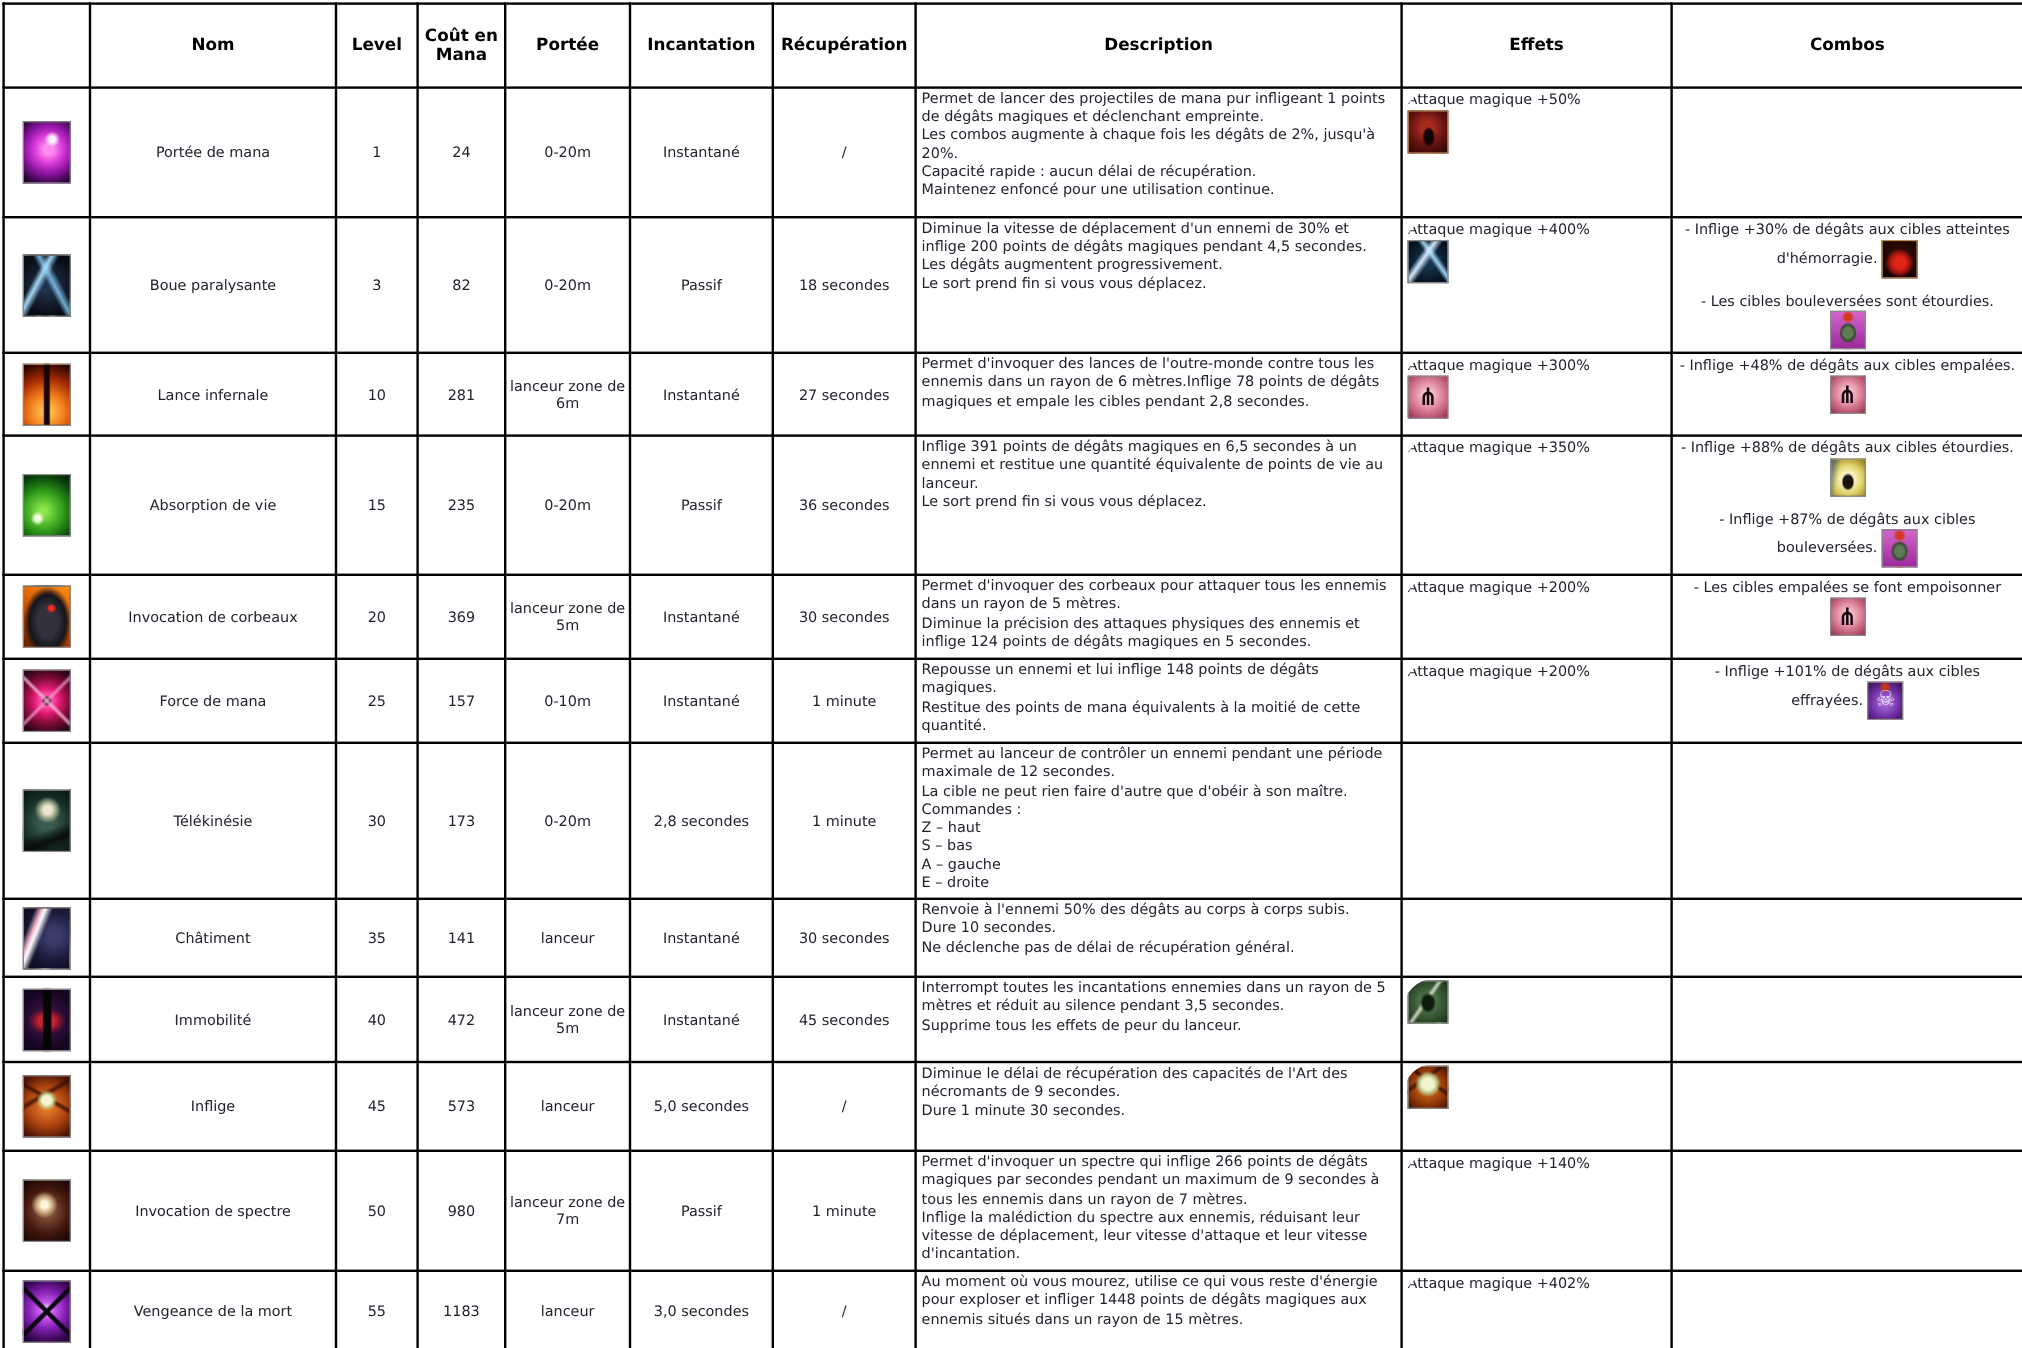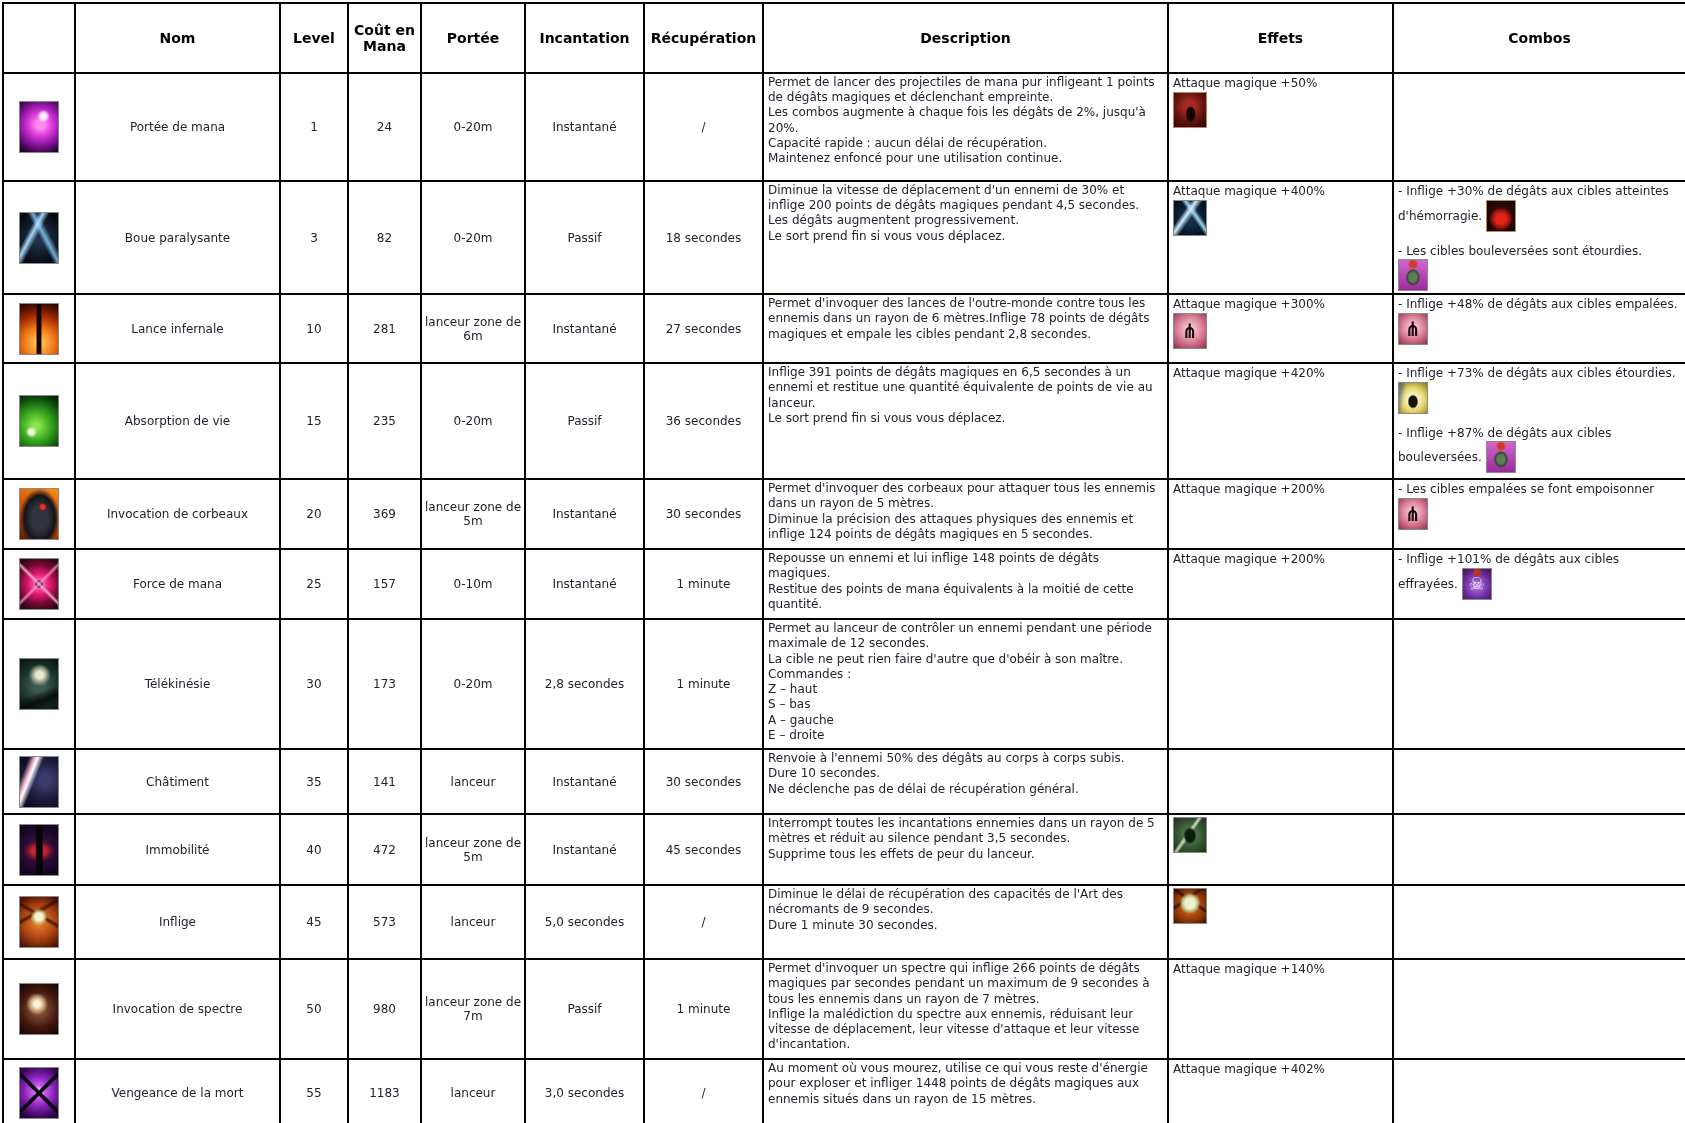--- a/index.html
+++ b/index.html
@@ -6,24 +6,24 @@
   body{font-family:"DejaVu Sans","Liberation Sans",sans-serif;color:#22222e;}
   .wrap{padding:2px;}
   table{border-collapse:collapse;table-layout:fixed;width:1683px;}
   th,td{border:2px solid #000;box-sizing:border-box;overflow:hidden;}
   th{font-size:14px;font-weight:bold;text-align:center;vertical-align:middle;color:#000;padding:2px;}
   thead tr{height:70px;}
   td{font-size:12px;}
   .c-center{text-align:center;vertical-align:middle;padding:2px;}
   .c-iconcell{text-align:center;vertical-align:middle;padding:2px;}
   .c-desc{vertical-align:top;text-align:left;padding:1px 4px;line-height:1.27;white-space:pre-line;}
-  .c-effects{vertical-align:top;text-align:left;padding:2px 4px;}
+  .c-effects{vertical-align:top;text-align:left;padding:2px 4px;border-radius:26px;}
   .c-effects [data-name="effect-text"]{margin-bottom:2px;}
   .c-combos{vertical-align:top;text-align:left;padding:2px 4px;line-height:1.3;}
-  .combo-item{margin-bottom:12px;}
+  .combo-item{margin-bottom:12px;text-align:center;}
   .combo-item:last-child{margin-bottom:0;}
   
   tbody tr:nth-of-type(1){height:108px;}
   tbody tr:nth-of-type(2){height:105px;}
   tbody tr:nth-of-type(3){height:69px;}
   tbody tr:nth-of-type(4){height:116px;}
   tbody tr:nth-of-type(5){height:70px;}
   tbody tr:nth-of-type(6){height:70px;}
   tbody tr:nth-of-type(7){height:130px;}
   tbody tr:nth-of-type(8){height:65px;}
@@ -212,24 +212,24 @@
     <td class="c-iconcell" data-name="spell-icon-cell"><span class="gicon big i-absorption-de-vie-spell-icon" data-name="absorption-de-vie-spell-icon"></span></td>
     <td class="c-center" data-name="spell-name">Absorption de vie</td>
     <td class="c-center" data-name="spell-level">15</td>
     <td class="c-center" data-name="spell-mana-cost">235</td>
     <td class="c-center" data-name="spell-range">0-20m</td>
     <td class="c-center" data-name="spell-cast-time">Passif</td>
     <td class="c-center" data-name="spell-cooldown">36 secondes</td>
     <td class="c-desc" data-name="spell-description">Inflige 391 points de dégâts magiques en 6,5 secondes à un ennemi et restitue une quantité équivalente de points de vie au lanceur.
 Le sort prend fin si vous vous déplacez.</td>
     <td class="c-effects" data-name="spell-effects-cell">
-            <div data-name="effect-text">Attaque magique +420%</div>
-          </td>
-    <td class="c-combos" data-name="spell-combos-cell">
-            <div class="combo-item" data-name="combo-item"><span data-name="combo-text">- Inflige +73% de dégâts aux cibles étourdies.</span> <span class="gicon tiny i-etourdissement-icon" data-name="etourdissement-icon"></span></div>
+            <div data-name="effect-text">Attaque magique +350%</div>
+          </td>
+    <td class="c-combos" data-name="spell-combos-cell">
+            <div class="combo-item" data-name="combo-item"><span data-name="combo-text">- Inflige +88% de dégâts aux cibles étourdies.</span> <span class="gicon tiny i-etourdissement-icon" data-name="etourdissement-icon"></span></div>
             <div class="combo-item" data-name="combo-item"><span data-name="combo-text">- Inflige +87% de dégâts aux cibles bouleversées.</span> <span class="gicon tiny i-bouleversement-zombie-icon" data-name="bouleversement-zombie-icon"></span></div>
           </td>
   </tr>
         <tr data-name="spell-row">
     <td class="c-iconcell" data-name="spell-icon-cell"><span class="gicon big i-invocation-de-corbeaux-spell-icon" data-name="invocation-de-corbeaux-spell-icon"></span></td>
     <td class="c-center" data-name="spell-name">Invocation de corbeaux</td>
     <td class="c-center" data-name="spell-level">20</td>
     <td class="c-center" data-name="spell-mana-cost">369</td>
     <td class="c-center" data-name="spell-range">lanceur zone de 5m</td>
     <td class="c-center" data-name="spell-cast-time">Instantané</td>

